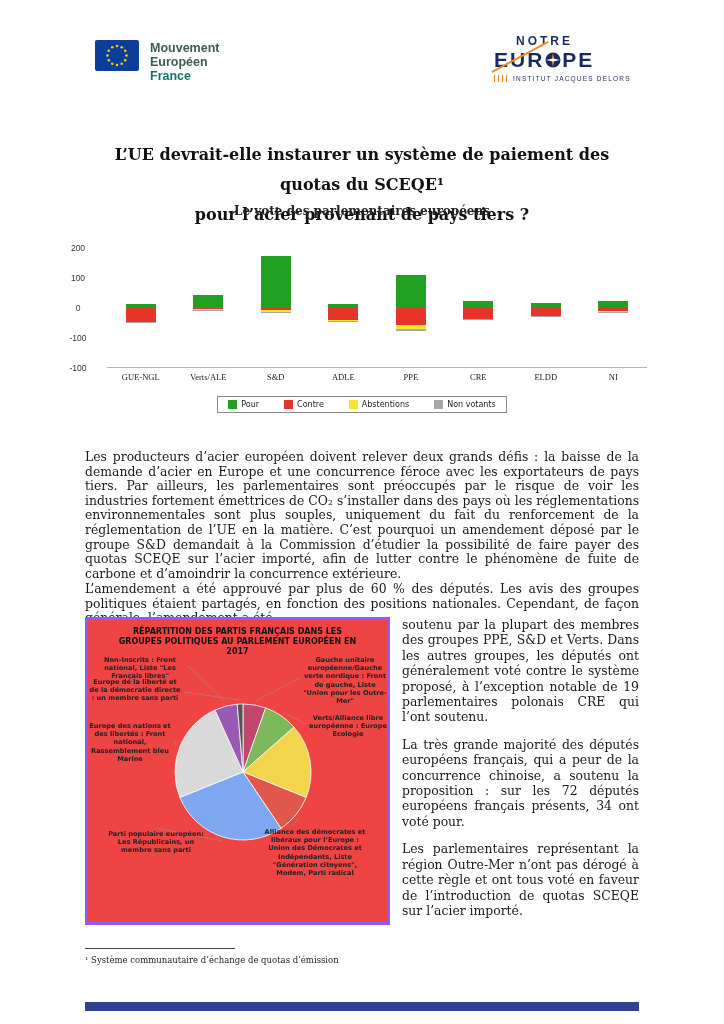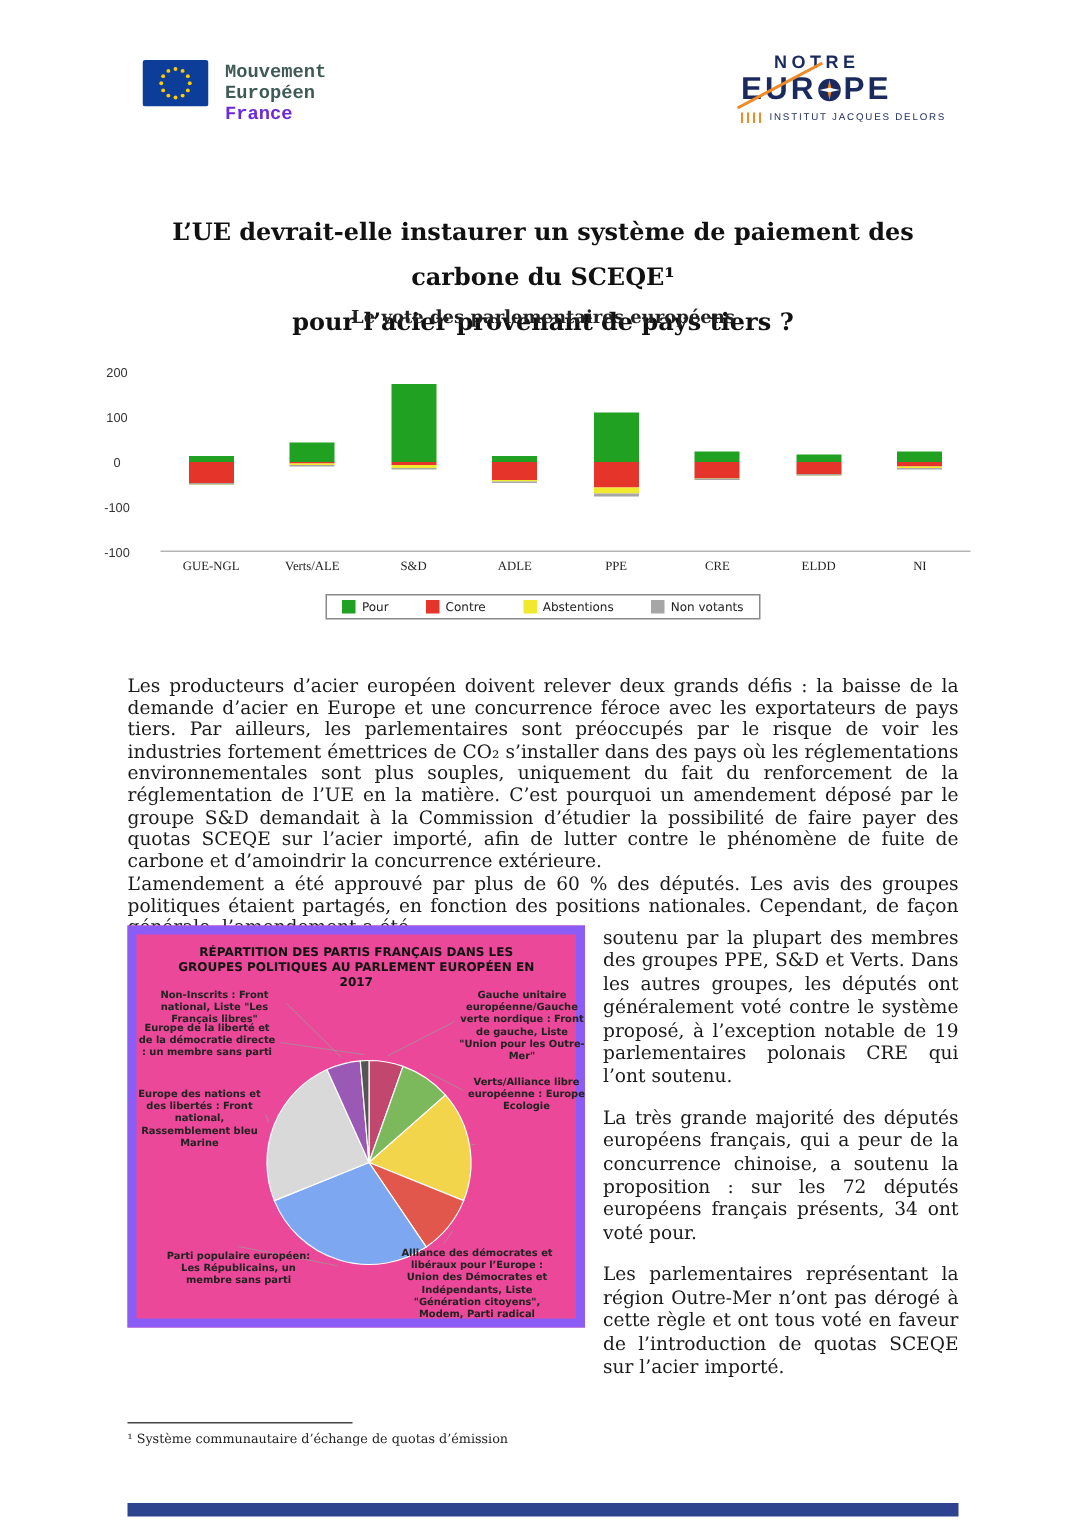--- a/index.html
+++ b/index.html
@@ -6,23 +6,23 @@
   html,body { width:724px; height:1024px; }
   body {
     background:#fff;
     font-family:"DejaVu Serif", serif;
     color:#1a1a1a;
     position:relative;
     overflow:hidden;
   }
   
   .logo-left { position:absolute; left:95px; top:40px; display:flex; gap:11px; align-items:flex-start; }
-  .ml-text { font-family:Liberation Mono, monospace; line-height:14px; padding-top:1px; }
+  .ml-text { font-family:Liberation Sans, sans-serif; line-height:14px; padding-top:1px; }
   .ml-name { font-size:12.5px; font-weight:bold; color:#3d5a55; }
-  .ml-france { font-size:12.5px; font-weight:bold; color:#6d28d9; }
+  .ml-france { font-size:12.5px; font-weight:bold; color:#0f766e; }
   .logo-right { position:absolute; right:70px; top:34px; width:160px; font-family:"Liberation Sans", sans-serif; }
   .ne-diag { position:absolute; left:-6px; top:22px; width:64px; height:2px; background:#f08a24; transform:rotate(-28deg); }
   .ne-top { font-size:12px; font-weight:bold; letter-spacing:3px; color:#1b2a5e; margin-left:2px;padding-left:20px; }
   .ne-main { font-size:21px; font-weight:bold; letter-spacing:2px; color:#1b2a5e; display:flex; align-items:center; }
   .ne-o { display:inline-flex; margin:0 1px; }
   .ne-sub { font-size:6.5px; letter-spacing:1.2px; color:#1b2a5e; margin-top:3px; display:flex; align-items:center; }
   .ne-bars { display:inline-block; width:14px; height:7px; margin-right:5px;
              background:repeating-linear-gradient(90deg,#f08a24 0 1px, transparent 1px 4px); }
   
   .main-title { position:absolute; left:85px; top:140px; width:554px; text-align:center;
@@ -44,21 +44,21 @@
   .bc-cat { flex:1; text-align:center; font-family:Liberation Serif, serif; font-size:8.5px; color:#222; }
   .bc-legend-row { margin-top:12px; text-align:center; }
   .bc-legend { display:inline-flex; gap:25px; border:1px solid #8a8a8a; padding:3px 10px; align-items:center; }
   .lg-item { display:flex; align-items:center; gap:4px; font-family:"DejaVu Sans", sans-serif; font-size:8px; color:#222; }
   .lg-swatch { width:9px; height:9px; display:inline-block; }
   
   .para { position:absolute; left:85px; width:554px; text-align:justify; font-size:12.4px; line-height:14.6px; }
   .p1 { top:450px; }
   .p2intro { top:582px; }
   .two-col { position:absolute; left:85px; top:617px; width:554px; display:flex; }
-  .pie-box { width:305px; height:268px; border:6px solid #8b5cf6; position:relative; flex:none; background:#ec4899; }
+  .pie-box { width:305px; height:308px; border:3px solid #8b5cf6; position:relative; flex:none; background:#ef4444; }
   .pie-title { position:absolute; top:7px; left:8%; width:84%; text-align:center;
                font-family:"DejaVu Sans", sans-serif; font-weight:bold; font-size:8px; line-height:10px; color:#111; }
   .pie-svg { position:absolute; inset:0; }
   .pie-label { position:absolute; font-family:"DejaVu Sans", sans-serif; font-weight:bold; font-size:6.6px;
                line-height:8.2px; text-align:center; color:#222; }
   .right-col { flex:1; margin-left:12px; text-align:justify; font-size:12.4px; line-height:15.4px; }
   .right-col p { margin-bottom:12px; }
   
   .footnote-rule { position:absolute; left:85px; top:948px; width:150px; border-top:1px solid #444; }
   .footnote { position:absolute; left:85px; top:955px; width:554px; font-size:8.5px; color:#222; }
@@ -106,21 +106,21 @@
       </span>
       <span>PE</span>
   </div>
   <div class="ne-sub">
     <span class="ne-bars"></span>
     <span>INSTITUT JACQUES DELORS</span>
   </div>
 </div>
 
 <div class="main-title">
-  <div>L’UE devrait-elle instaurer un système de paiement des carbone du SCEQE¹</div>
+  <div>L’UE devrait-elle instaurer un système de paiement des quotas du SCEQE¹</div>
   <div>pour l’acier provenant de pays tiers ?</div>
 </div>
 
 <div class="chart-subtitle">Le vote des parlementaires européens</div>
 
 <div class="bar-chart">
   <div class="bc-plotwrap">
     <div class="bc-ylabels" id="y-labels">
         <span class="ytick" style="top: -5px;">200</span>
         <span class="ytick" style="top: 25px;">100</span>

